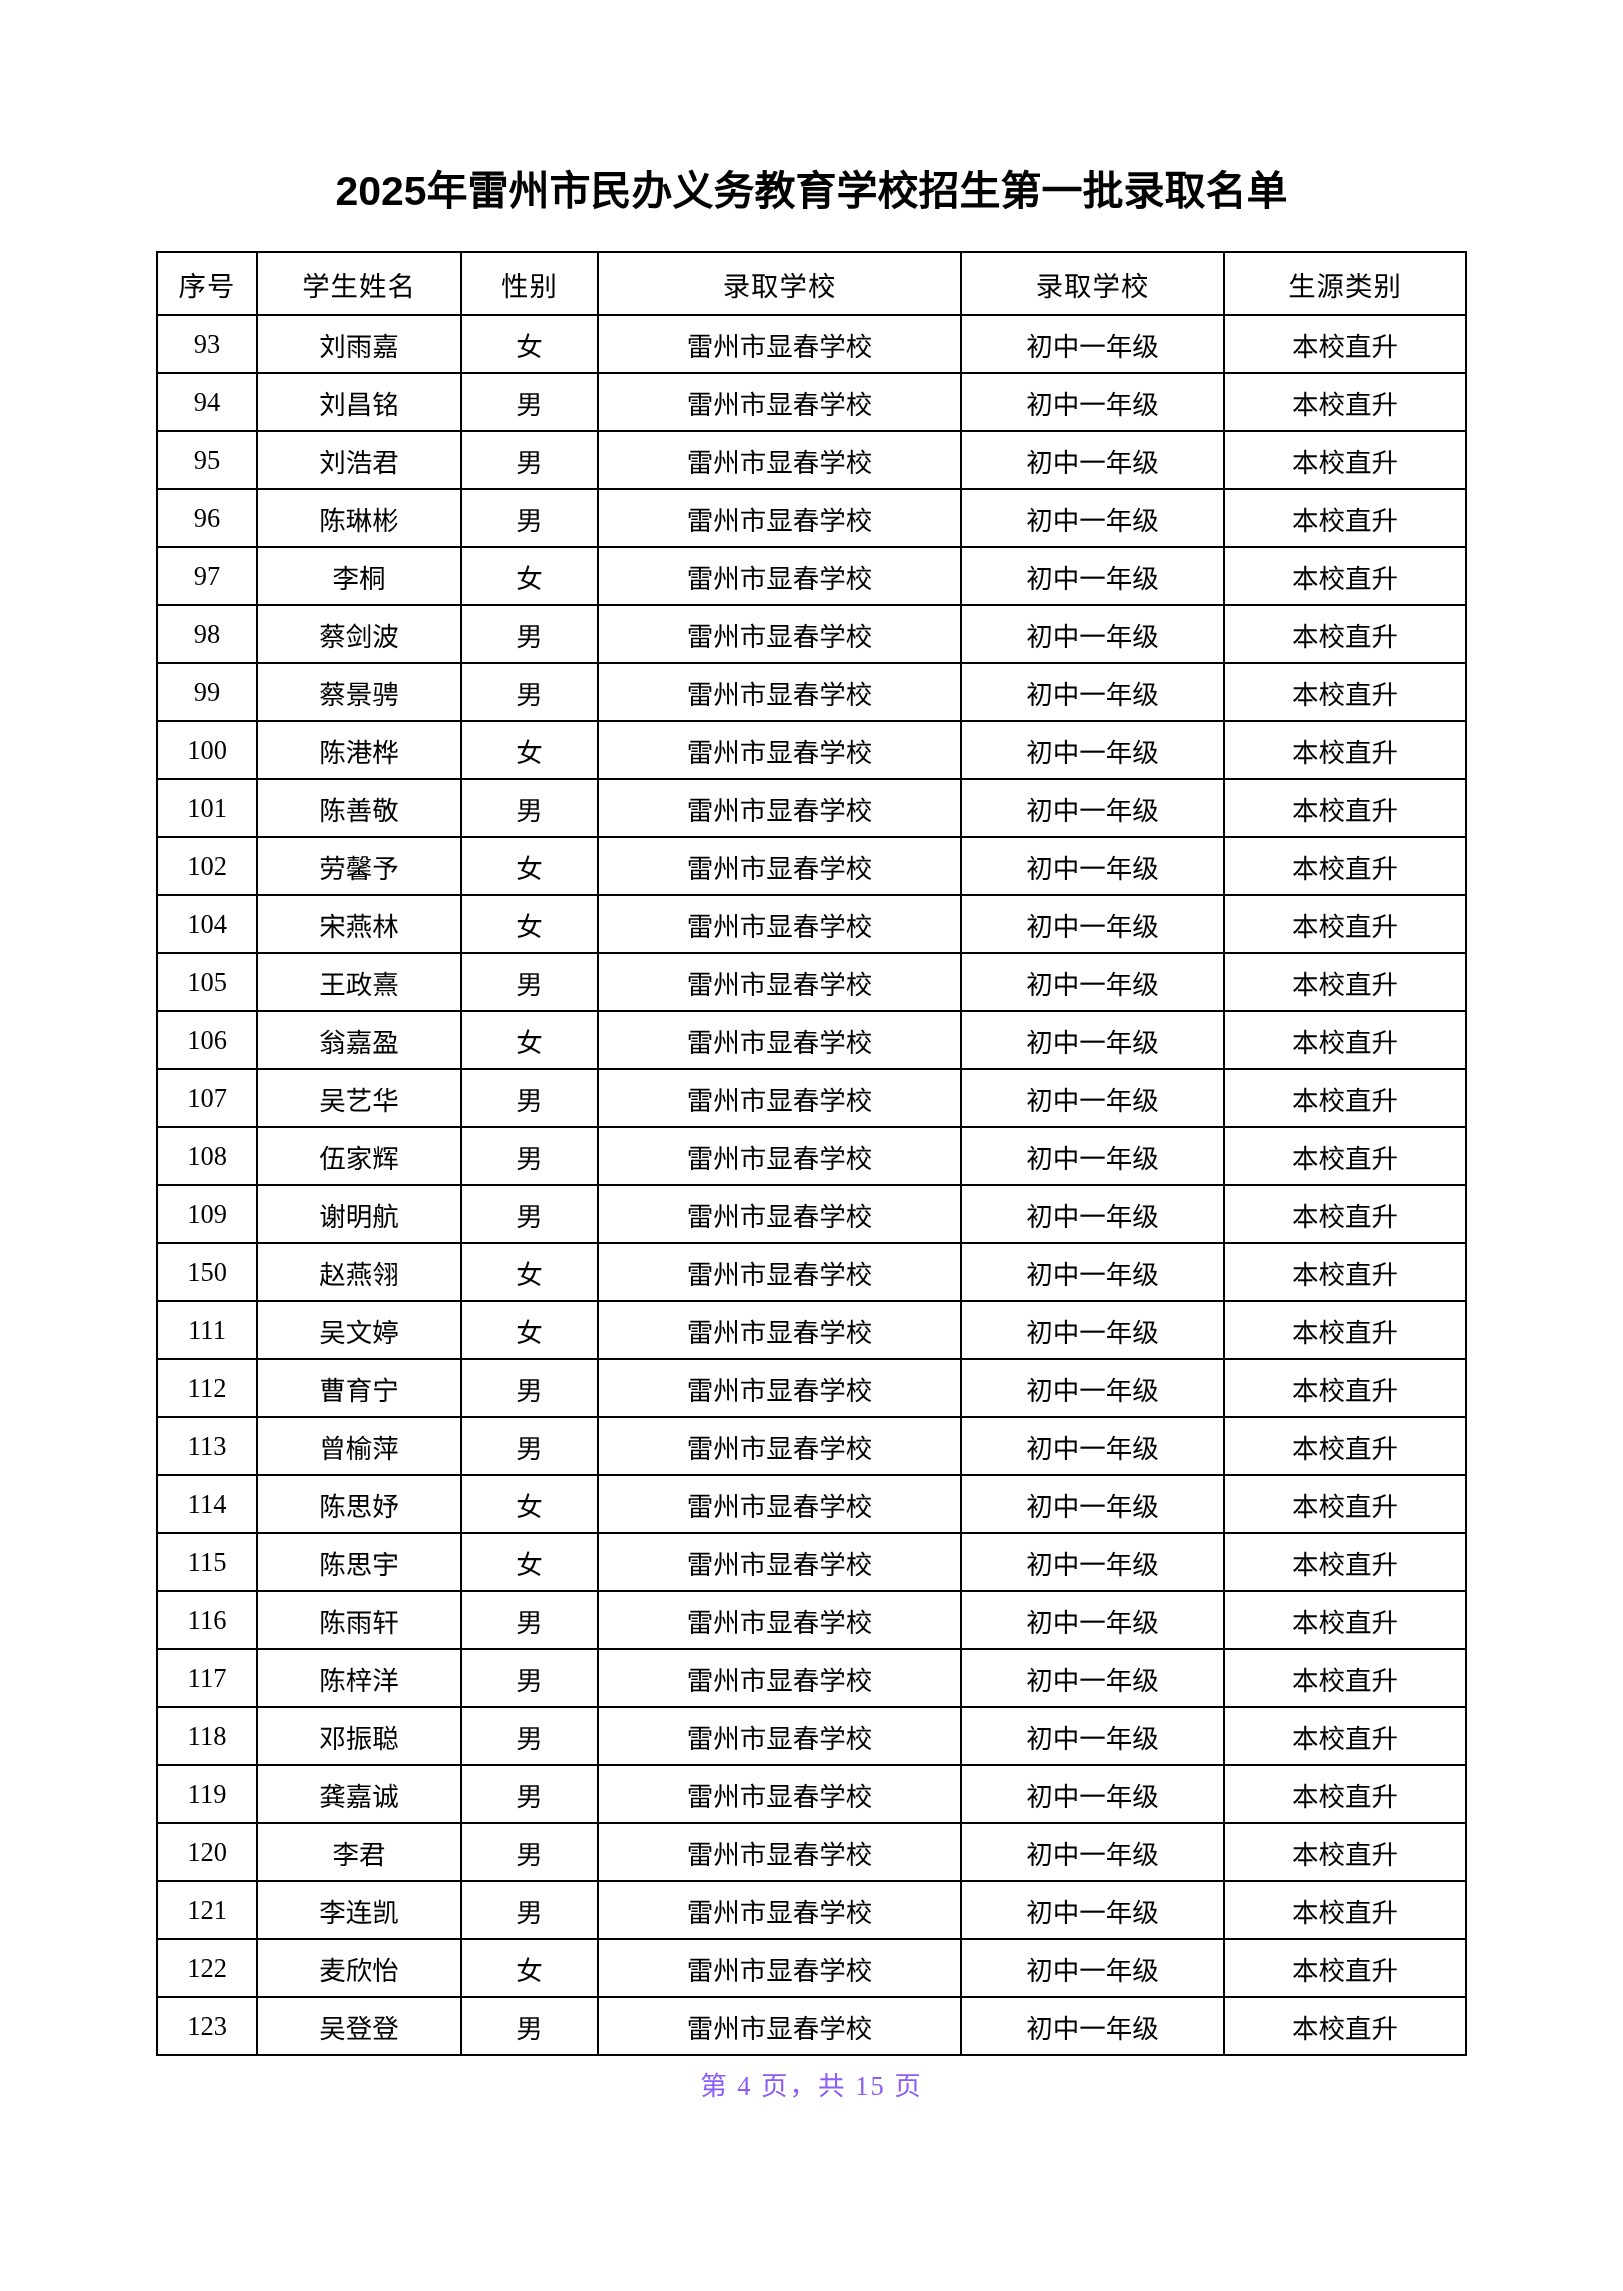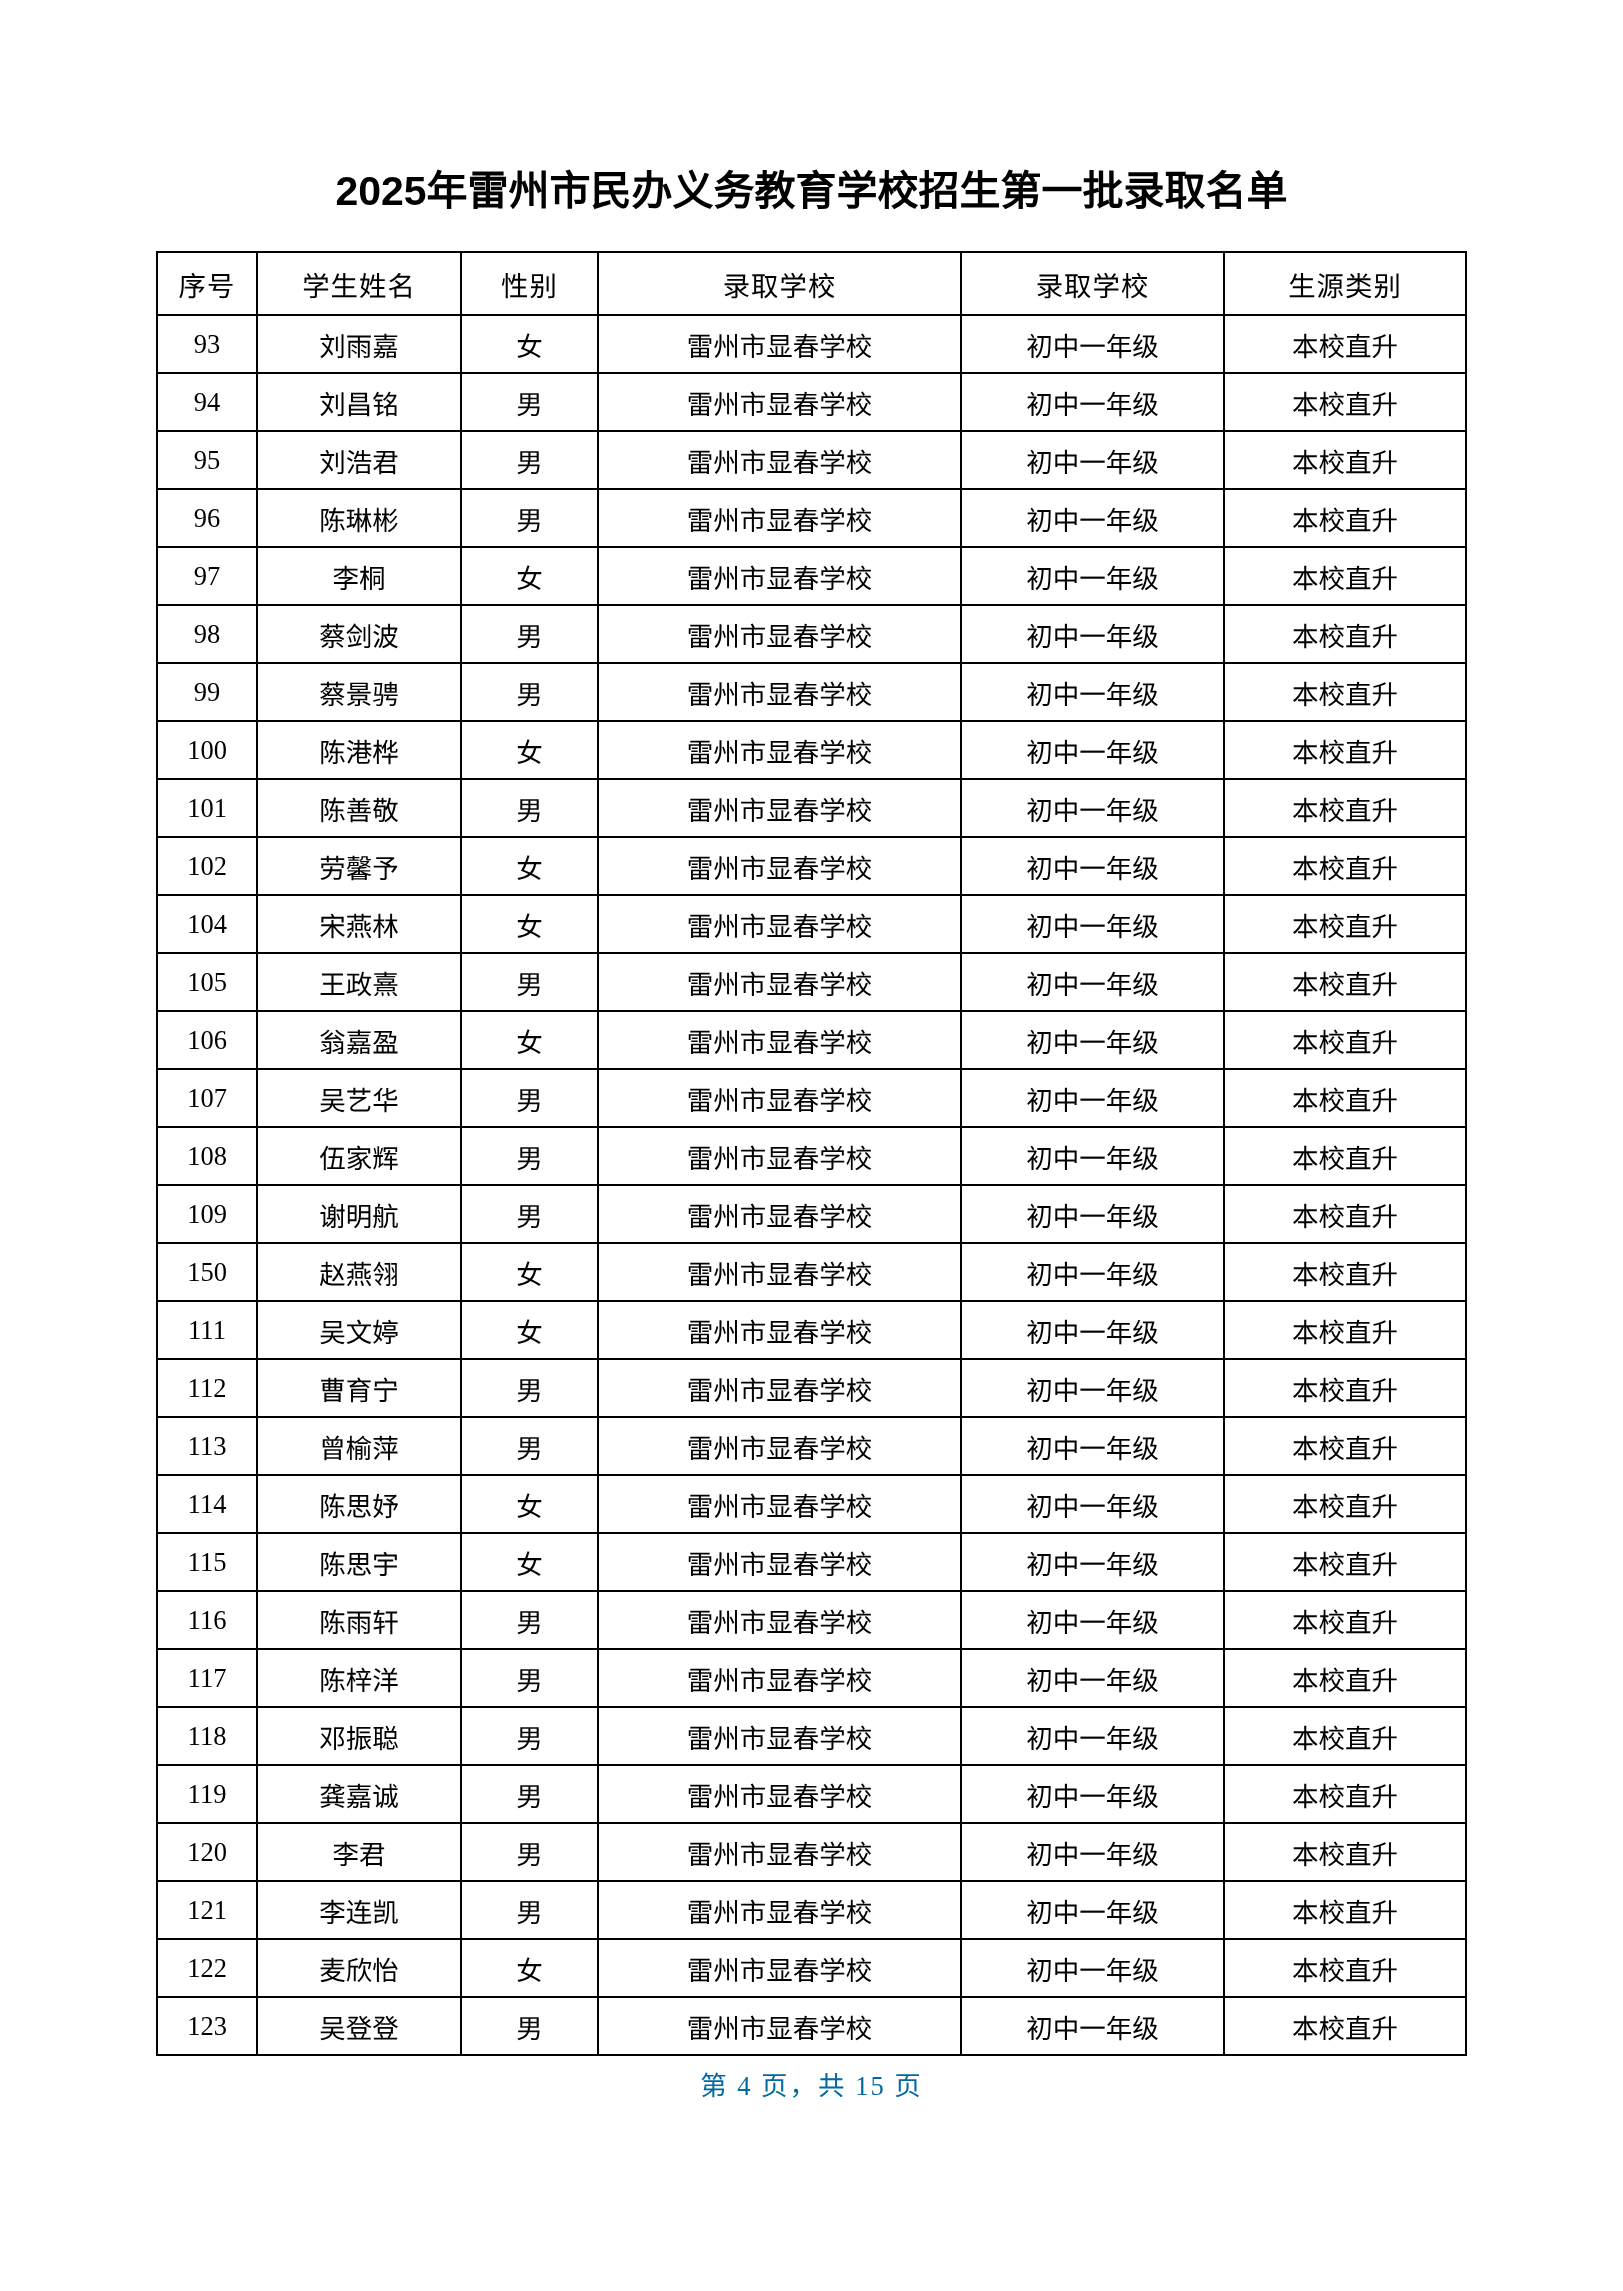--- a/index.html
+++ b/index.html
@@ -76,21 +76,21 @@
   }
   td.seq-cell { letter-spacing: 0px; }
   .footer {
     position: absolute;
     left: 0;
     right: 0;
     bottom: 61px;
     text-align: center;
     font-size: 26.5px;
     letter-spacing: 2px;
-    color: #0369a1;
+    color: #8b5cf6;
   }
 </style>
 </head>
 <body>
 
 <div class="page">
 
   <h1 class="doc-title">2025年雷州市民办义务教育学校招生第一批录取名单</h1>
 
   <div class="table-wrap">

